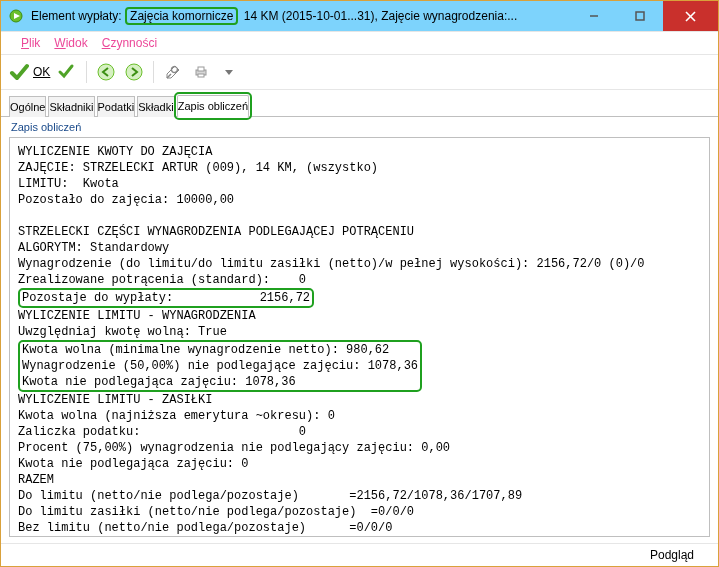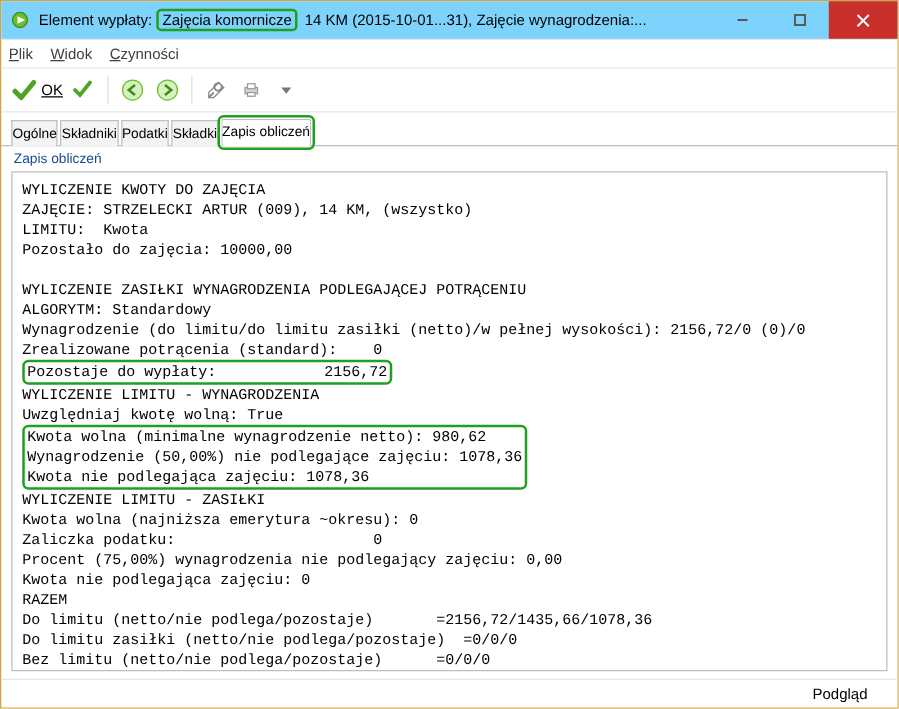--- a/index.html
+++ b/index.html
@@ -6,21 +6,21 @@
   .window{width:719px;height:567px;border:1px solid #d9a13b;box-sizing:border-box;background:#fff;display:flex;flex-direction:column;}
   .titlebar{height:30px;background:#7dd3fc;display:flex;align-items:center;border-bottom:1px solid #e6e6e6;}
   .titlebar .icon{width:18px;height:18px;margin:0 6px;display:flex;align-items:center;justify-content:center;}
   .titlebar .title{flex:0 0 auto;font-size:12px;color:#000;}
   .titlebar .title .hl{border:2px solid #1fa01f;border-radius:4px;padding:0 3px;}
   .titlebar .title .rest{margin-left:2px;}
   .titlebar .spacer{flex:1;}
   .winbtn{width:46px;height:30px;display:flex;align-items:center;justify-content:center;font-family:Arial;font-size:13px;color:#555;}
   .winbtn.close{background:#c9302c;color:#fff;width:55px;}
   .winbtn.close svg{stroke:#fff;}
-  .menubar{height:22px;display:flex;align-items:center;gap:14px;padding:0 6px;color:#404040;border-bottom:1px solid #e6e6e6;}
+  .menubar{height:22px;display:flex;align-items:center;gap:14px;padding:0 20px;color:#ec4899;border-bottom:1px solid #e6e6e6;}
   .menubar span u{text-decoration:underline;}
   .toolbar{height:34px;display:flex;align-items:center;gap:6px;padding:0 8px;border-bottom:1px solid #e6e6e6;}
   .toolbar .ok{display:flex;align-items:center;gap:4px;font-size:12px;text-decoration:underline;}
   .toolbar svg{display:block;}
   .tb-btn{width:22px;height:22px;display:flex;align-items:center;justify-content:center;}
   .tb-sep{width:1px;height:22px;background:#ddd;margin:0 2px;}
   .tabbar{height:26px;display:flex;align-items:flex-end;padding:0 8px;border-bottom:1px solid #bfbfbf;}
   .tab{padding:4px 0;border:1px solid #bfbfbf;border-bottom:none;margin-right:2px;background:#f3f3f3;font-size:11px;position:relative;bottom:-1px;}
   .tab.active{background:#fff;border-bottom:1px solid #fff;}
   .tab.active.hl{outline:2px solid #1fa01f;outline-offset:1px;border-radius:2px;}
@@ -128,37 +128,37 @@
   </div>
 
   <div class="section-label">Zapis obliczeń</div>
 
   <div class="content">
 <div class="mono"><span>WYLICZENIE KWOTY DO ZAJĘCIA</span>
 <span>ZAJĘCIE: STRZELECKI ARTUR (009), 14 KM, (wszystko)</span>
 <span>LIMITU:  Kwota</span>
 <span>Pozostało do zajęcia: 10000,00</span>
 <span></span>
-<span>WYLICZENIE ZASIŁKI WYNAGRODZENIA PODLEGAJĄCEJ POTRĄCENIU</span>
+<span>STRZELECKI CZĘŚCI WYNAGRODZENIA PODLEGAJĄCEJ POTRĄCENIU</span>
 <span>ALGORYTM: Standardowy</span>
 <span>Wynagrodzenie (do limitu/do limitu zasiłki (netto)/w pełnej wysokości): 2156,72/0 (0)/0</span>
 <span>Zrealizowane potrącenia (standard):    0</span>
 <span class="hlrow">Pozostaje do wypłaty:            2156,72</span>
 <span>WYLICZENIE LIMITU - WYNAGRODZENIA</span>
 <span>Uwzględniaj kwotę wolną: True</span>
 <span class="hlrow"><span>Kwota wolna (minimalne wynagrodzenie netto): 980,62</span>
 <span>Wynagrodzenie (50,00%) nie podlegające zajęciu: 1078,36</span>
 <span>Kwota nie podlegająca zajęciu: 1078,36</span></span>
 <span>WYLICZENIE LIMITU - ZASIŁKI</span>
 <span>Kwota wolna (najniższa emerytura ~okresu): 0</span>
 <span>Zaliczka podatku:                      0</span>
 <span>Procent (75,00%) wynagrodzenia nie podlegający zajęciu: 0,00</span>
 <span>Kwota nie podlegająca zajęciu: 0</span>
 <span>RAZEM</span>
-<span>Do limitu (netto/nie podlega/pozostaje)       =2156,72/1435,66/1078,36</span>
+<span>Do limitu (netto/nie podlega/pozostaje)       =2156,72/1078,36/1707,89</span>
 <span>Do limitu zasiłki (netto/nie podlega/pozostaje)  =0/0/0</span>
 <span>Bez limitu (netto/nie podlega/pozostaje)      =0/0/0</span>
 
 
 </div>
   </div>
 
   <div class="statusbar">
     <span>Podgląd</span>
   </div>

